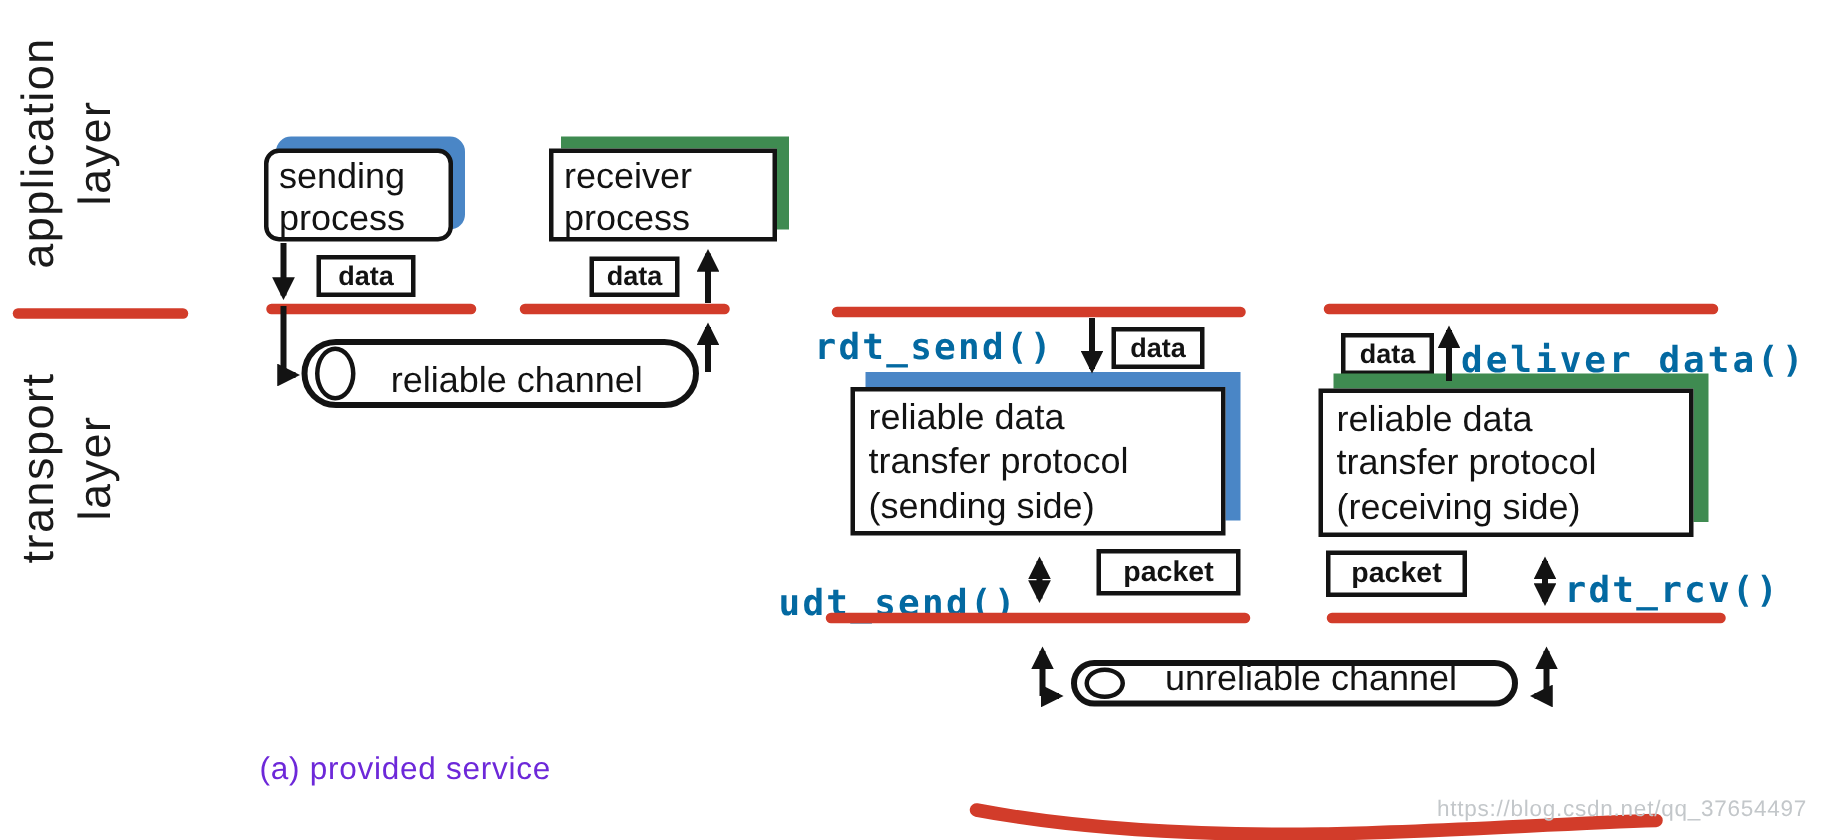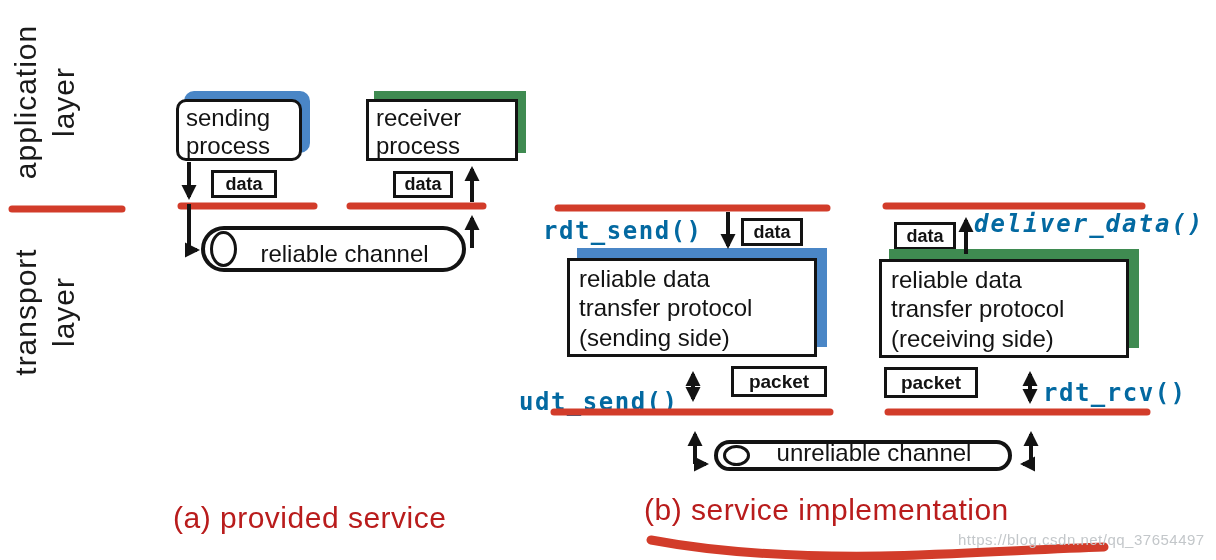--- a/index.html
+++ b/index.html
@@ -35,21 +35,21 @@
   }
   .cylinder{
     position:absolute;background:#fff;border:4px solid var(--ink,#131313);
     border-radius:23px;display:flex;align-items:flex-end;justify-content:center;
   }
   .cylinder .rim{
     position:absolute;left:5px;top:1px;bottom:1px;width:21px;background:#fff;
     border:3px solid var(--ink,#131313);border-radius:50%;
   }
   .cylinder .cyl-text{font-size:24px;padding-left:22px;white-space:nowrap;}
-  .caption{position:absolute;font-size:30px;letter-spacing:0.5px;color:#b91c1c;white-space:nowrap;}
+  .caption{position:absolute;font-size:21px;letter-spacing:0.5px;color:#6d28d9;white-space:nowrap;}
   .overlay{position:absolute;left:0;top:0;pointer-events:none;}
   .redline{stroke:var(--red-line,#d23c2a);stroke-width:7;stroke-linecap:round;fill:none;}
   .redunder{stroke:var(--red-line,#d23c2a);stroke-width:9;stroke-linecap:round;fill:none;}
   .arrow{stroke:var(--ink,#131313);stroke-width:4;fill:none;}
   .watermark{position:absolute;font-size:15px;letter-spacing:0.5px;color:var(--watermark,#c3c7ca);white-space:nowrap;}
 </style>
 </head>
 <body>
 
 <div class="stage">
@@ -73,32 +73,31 @@
 
   <div class="mono" style="left:543px;top:217px;">rdt_send()</div>
   <div class="tag data" style="left:741px;top:218px;width:62px;height:28px;box-sizing:border-box;">data</div>
   <div class="bigbox" style="left:567px;top:258px;width:250px;height:99px;box-sizing:border-box;">reliable data
 transfer protocol
 (sending side)</div>
   <div class="mono" style="left:519px;top:388px;">udt_send()</div>
   <div class="tag packet" style="left:731px;top:366px;width:96px;height:31px;box-sizing:border-box;">packet</div>
 
   <div class="tag data" style="left:894px;top:222px;width:62px;height:28px;box-sizing:border-box;">data</div>
-  <div class="mono" style="left:974px;top:210px;letter-spacing:2px;font-style:italic;">deliver_data()</div>
+  <div class="mono" style="left:974px;top:226px;letter-spacing:2px;">deliver_data()</div>
   <div class="bigbox green" style="left:879px;top:259px;width:250px;height:99px;box-sizing:border-box;">reliable data
 transfer protocol
 (receiving side)</div>
   <div class="tag packet" style="left:884px;top:367px;width:94px;height:31px;box-sizing:border-box;">packet</div>
   <div class="mono" style="left:1043px;top:379px;">rdt_rcv()</div>
 
   <div class="cylinder" style="left:714px;top:440px;width:298px;height:31px;box-sizing:border-box;">
     <span class="rim"></span>
     <span class="cyl-text">unreliable channel</span>
   </div>
-  <div class="caption" style="left:644px;top:493px;">(b) service implementation</div>
 
   <svg class="overlay" width="1216" height="560" viewBox="0 0 1216 560">
     <defs>
       <marker id="ah" viewBox="0 0 10 10" refX="8" refY="5" markerWidth="3.8" markerHeight="3.8" orient="auto-start-reverse" markerUnits="strokeWidth">
         <path d="M0,0 L10,5 L0,10 z" fill="#131313"></path>
       </marker>
     </defs>
 
     <path class="redline" d="M12,209 H122"></path>
     <path class="redline" d="M181,206 H314"></path>

